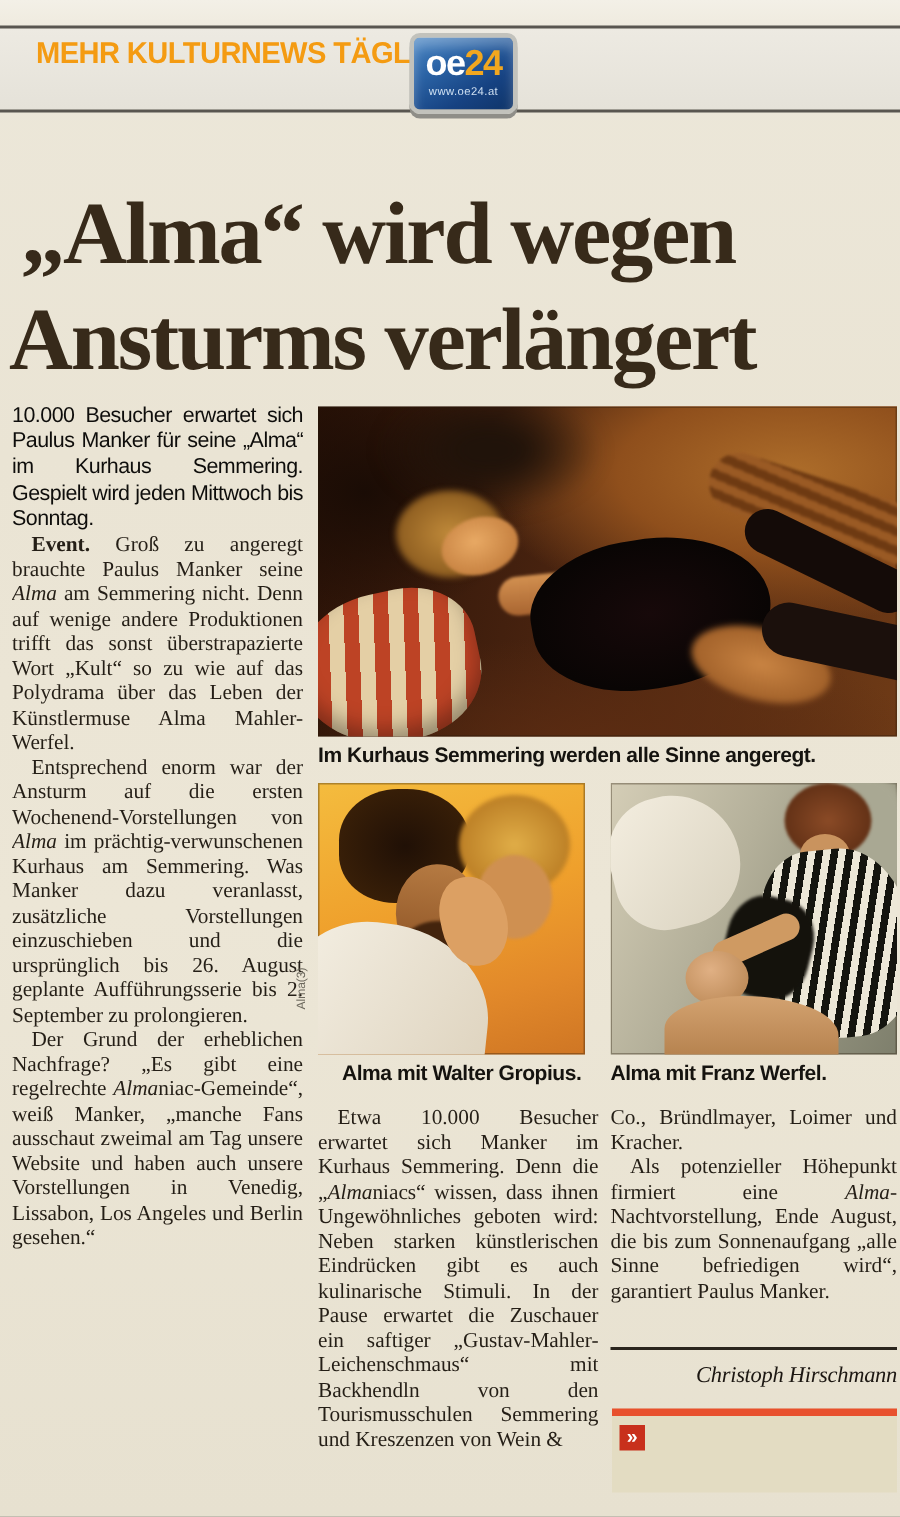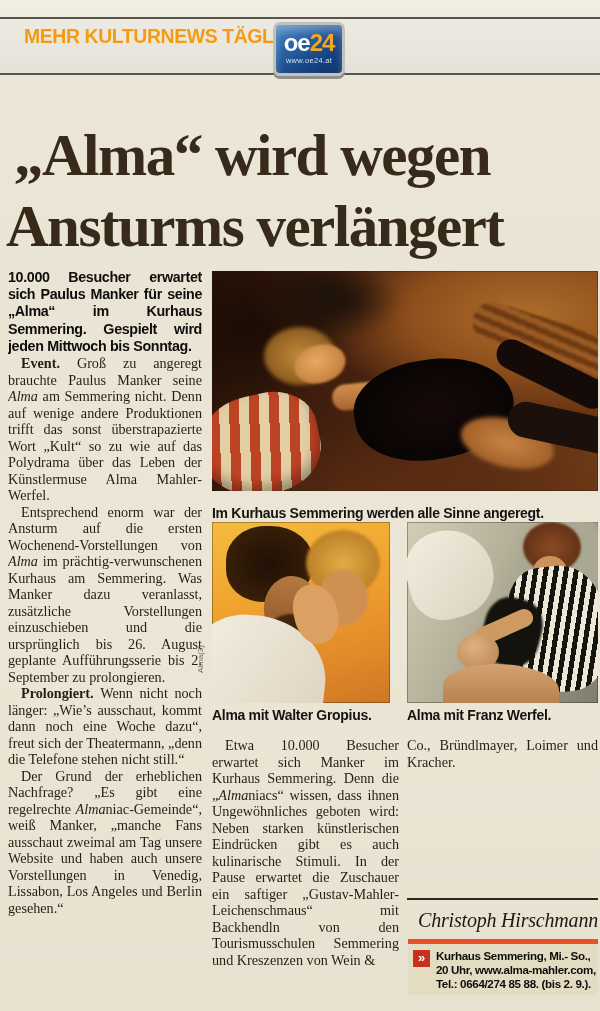--- a/index.html
+++ b/index.html
@@ -32,38 +32,38 @@
   .hl1{margin-left:12px;}
   .hl2{margin-left:4px;}
   
   .body-col{position:absolute;text-align:justify;font-size:14.2px;line-height:16.5px;
     color:#241e16;hyphens:auto;-webkit-hyphens:auto;}
   .body-col p{margin:0;text-indent:13px;}
   .body-col p.noindent{text-indent:0;}
   .col-left{left:8px;top:269px;width:194px;height:742px;overflow:hidden;}
   .col-mid{left:212px;top:737px;width:187px;height:274px;overflow:hidden;}
   .col-right{left:407px;top:737px;width:191px;height:158px;overflow:hidden;}
-  .lead{font-family:"Liberation Sans",sans-serif;font-weight:bold;font-size:14.3px;
+  .lead{font-family:"Liberation Sans",sans-serif;font-weight:normal;font-size:14.3px;
     line-height:17.2px;letter-spacing:-.35px;color:#0e0d0b;margin-bottom:3px;}
   
   .byline-wrap{position:absolute;left:407px;top:898px;width:191px;}
   .rule{border-top:2px solid #2a251d;height:0;}
-  .byline{font-style:italic;font-size:20px;text-align:right;margin-top:9px;color:#1c1712;letter-spacing:-.2px;}
+  .byline{font-style:italic;font-size:15px;text-align:right;margin-top:9px;color:#1c1712;letter-spacing:-.2px;}
   
   .infobox{position:absolute;left:408px;top:939px;width:190px;height:56px;box-sizing:border-box;
     background:#e3dcc2;border-top:5px solid #e8512d;display:flex;padding:5px 3px 4px 5px;}
   .chev{width:17px;height:17px;flex:none;background:#c8301c;color:#fff;margin:1px 6px 0 0;
     font-family:"Liberation Sans",sans-serif;font-weight:bold;font-size:13px;line-height:16px;text-align:center;}
   .ib-lines{font-family:"Liberation Sans",sans-serif;font-weight:bold;font-size:11.6px;
     line-height:13.8px;letter-spacing:-.35px;color:#0e0d0b;white-space:nowrap;}
   
   .caption{position:absolute;font-family:"Liberation Sans",sans-serif;font-weight:bold;
     font-size:14px;letter-spacing:-.3px;color:#15130f;}
-  .caption-main{left:212px;top:495px;margin-top:10px;}
-  .caption-left{left:212px;top:707px;text-align:right;}
+  .caption-main{left:212px;top:495px;}
+  .caption-left{left:228px;top:707px;text-align:right;}
   .caption-right{left:407px;top:707px;}
   .credit{position:absolute;left:196px;top:645px;font-family:"Liberation Sans",sans-serif;
     font-size:8px;color:#6b675c;writing-mode:vertical-rl;transform:rotate(180deg);}
   
   .photo{position:absolute;overflow:hidden;box-shadow:inset 0 0 0 1px rgba(40,25,10,.35);}
   .photo>div{position:absolute;}
   #photo-main{left:212px;top:271px;width:386px;height:220px;
     background:
       radial-gradient(ellipse 55% 45% at 82% 20%, #ad6d2a 0%, #8f4f1c 55%, rgba(60,28,10,0) 100%),
       radial-gradient(ellipse 42% 55% at 8% 26%, #1a0c05 0%, rgba(26,12,5,0) 70%),
@@ -141,21 +141,20 @@
 
   <div class="headline">
     <div class="hl1">„Alma“ wird wegen</div>
     <div class="hl2">Ansturms verlängert</div>
   </div>
 
   <div class="body-col col-left">
     <p class="lead noindent">10.000 Besucher erwartet sich Paulus Manker für seine „Alma“ im Kurhaus Semmering. Gespielt wird jeden Mittwoch bis Sonntag.</p>
     <p><b>Event. </b><span>Groß zu angeregt brauchte Paulus Manker seine </span><i>Alma</i><span> am Semmering nicht. Denn auf wenige andere Produktionen trifft das sonst überstrapazierte Wort „Kult“ so zu wie auf das Polydrama über das Leben der Künstlermuse Alma Mahler-Werfel.</span></p>
     <p><span>Entsprechend enorm war der Ansturm auf die ersten Wochenend-Vorstellungen von </span><i>Alma</i><span> im prächtig-verwunschenen Kurhaus am Semmering. Was Manker dazu veranlasst, zusätzliche Vorstellungen einzuschieben und die ursprünglich bis 26. August geplante Aufführungsserie bis 2. September zu prolongieren.</span></p>
-    <p><b>Prolongiert. </b><span>Wenn nicht noch länger: „Wie’s ausschaut, kommt dann noch eine Woche dazu“, freut sich der Theatermann, „denn die Telefone stehen nicht still.“</span></p>
     <p><span>Der Grund der erheblichen Nachfrage? „Es gibt eine regelrechte </span><i>Alma</i><span>niac-Gemeinde“, weiß Manker, „manche Fans ausschaut zweimal am Tag unsere Website und haben auch unsere Vorstellungen in Venedig, Lissabon, Los Angeles und Berlin gesehen.“</span></p>
   </div>
 
   <div class="photo" id="photo-main">
     <div class="mp-figs"></div>
     <div class="mp-bolster"></div>
     <div class="mp-pillow"></div>
     <div class="mp-hair"></div>
     <div class="mp-face"></div>
     <div class="mp-arm"></div>
@@ -192,29 +191,25 @@
   <div class="credit">Alma(3)</div>
   <div class="caption caption-left">Alma mit Walter Gropius.</div>
   <div class="caption caption-right">Alma mit Franz Werfel.</div>
 
   <div class="body-col col-mid">
     <p><span>Etwa 10.000 Besucher erwartet sich Manker im Kurhaus Semmering. Denn die „</span><i>Alma</i><span>niacs“ wissen, dass ihnen Ungewöhnliches geboten wird: Neben starken künstlerischen Eindrücken gibt es auch kulinarische Stimuli. In der Pause erwartet die Zuschauer ein saftiger „Gustav-Mahler-Leichenschmaus“ mit Backhendln von den Tourismusschulen Semmering und Kreszenzen von Wein &amp;</span></p>
   </div>
 
   <div class="body-col col-right">
     <p class="noindent"><span>Co., Bründlmayer, Loimer und Kracher.</span></p>
+    <p><span>Als potenzieller Höhepunkt firmiert eine </span><i>Alma</i><span>-Nachtvorstellung, Ende August, die bis zum Sonnenaufgang „alle Sinne befriedigen wird“, garantiert Paulus Manker.</span></p>
   </div>
 
   <div class="byline-wrap">
     <div class="rule"></div>
     <div class="byline">Christoph Hirschmann</div>
   </div>
 
   <div class="infobox">
     <div class="chev">»</div>
-    <div class="ib-lines">
-      <div>Kurhaus Semmering, Mi.- So.,</div>
-      <div>20 Uhr, www.alma-mahler.com,</div>
-      <div>Tel.: 0664/274 85 88. (bis 2. 9.).</div>
-    </div>
   </div>
 
 </div>
 
 </body></html>

